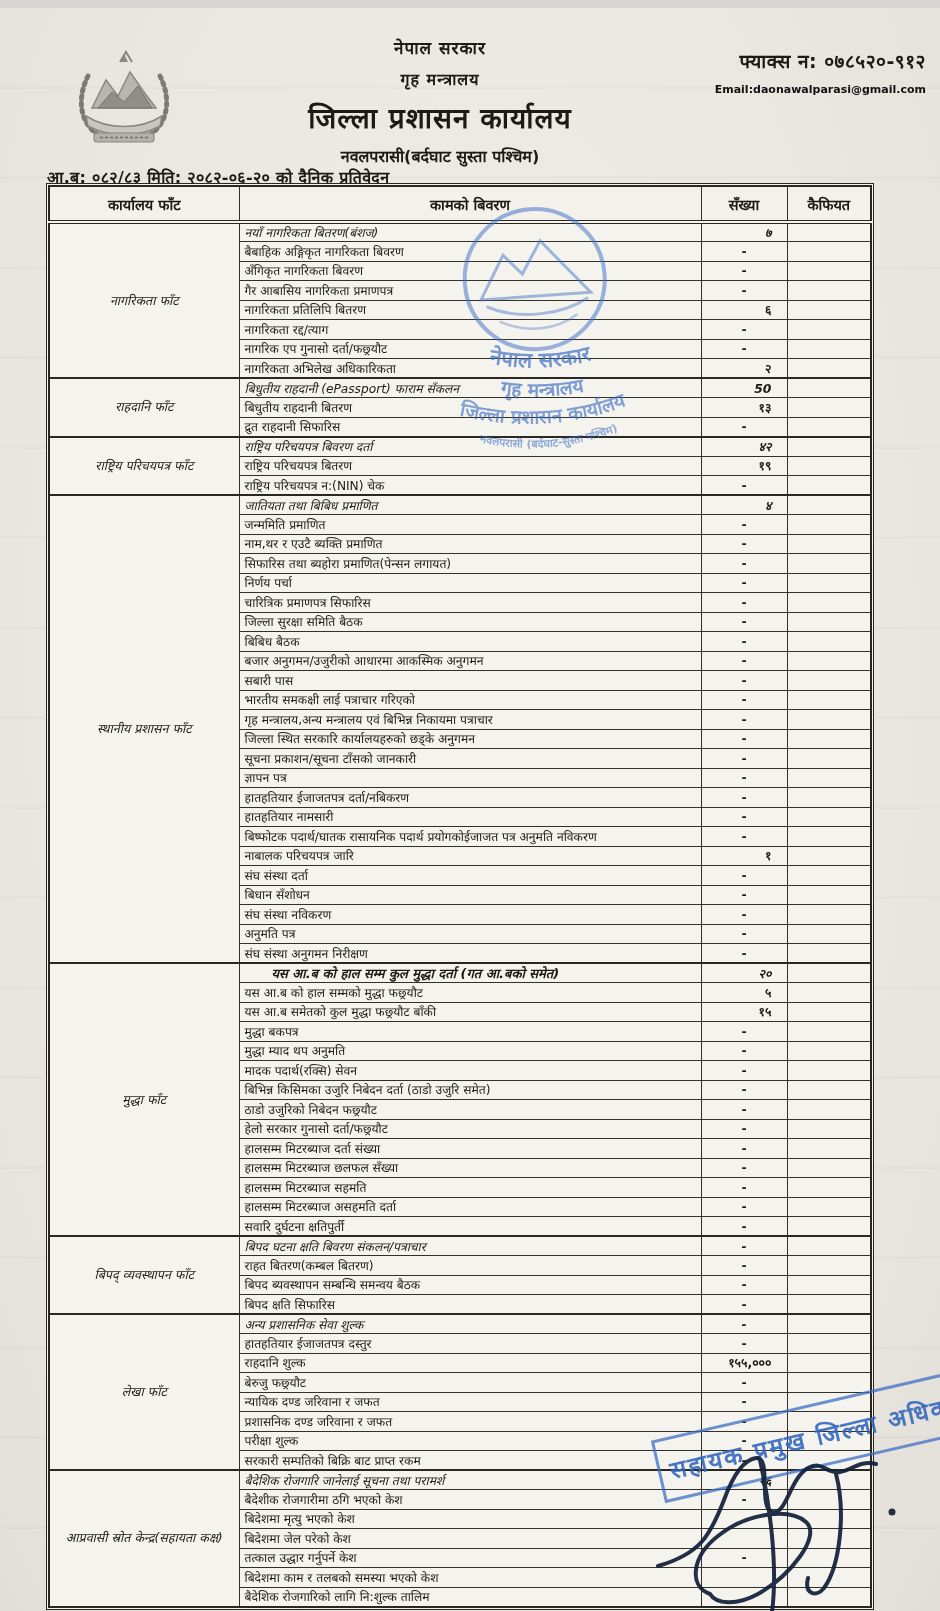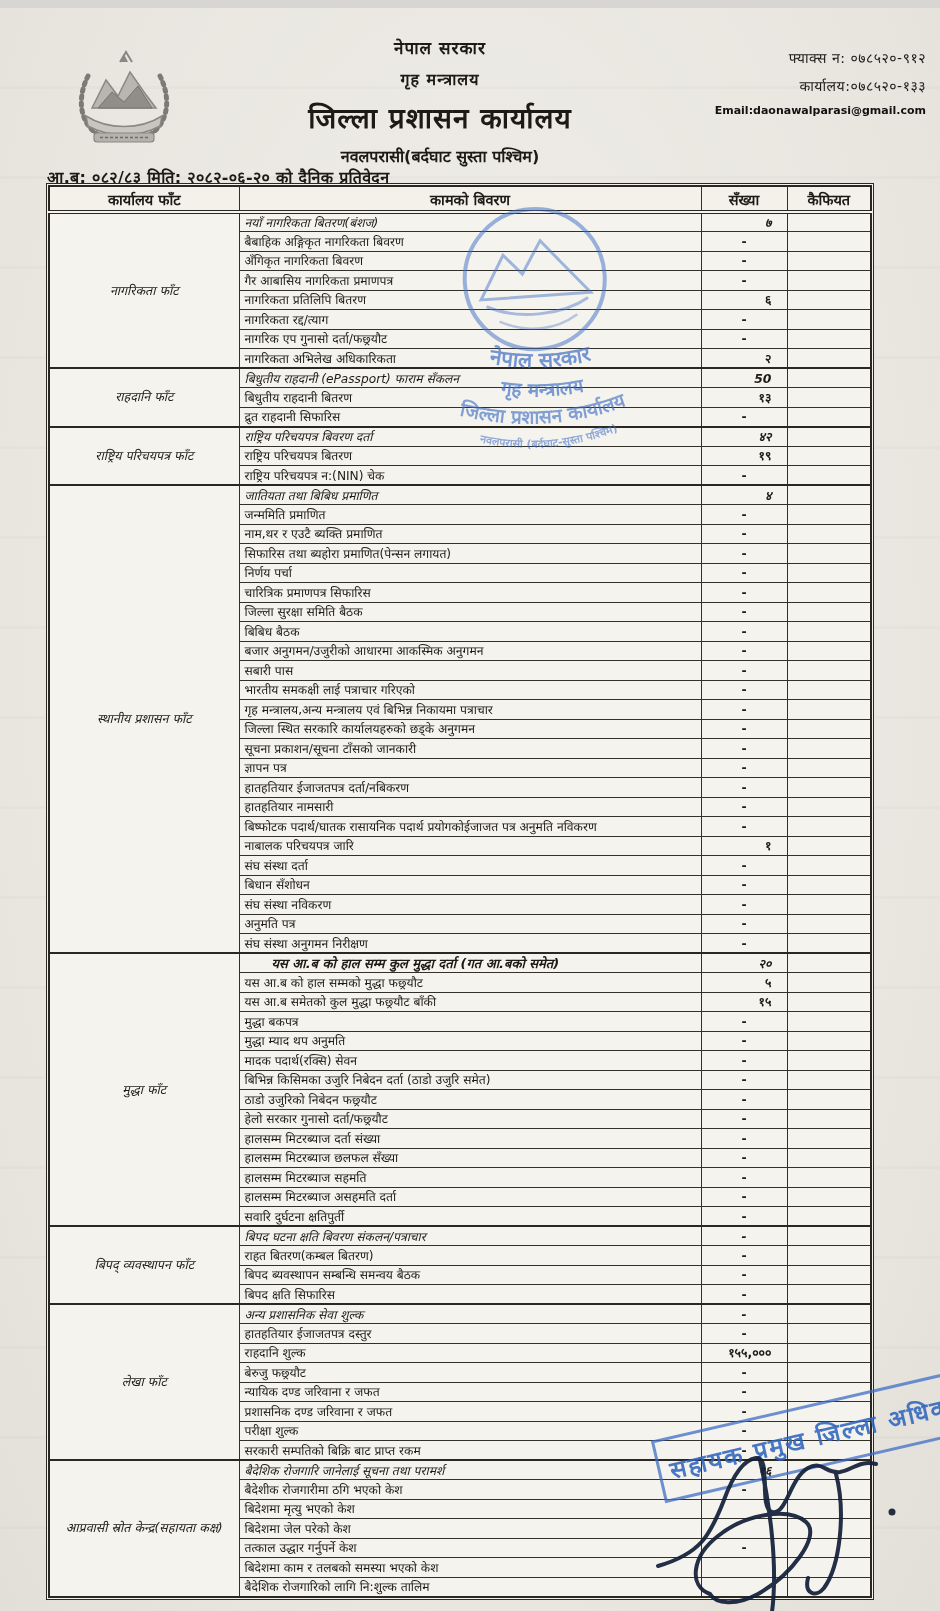--- a/index.html
+++ b/index.html
@@ -10,30 +10,30 @@
       radial-gradient(ellipse at 50% 40%, #f0eee9 0%, #e9e6e0 70%, #e2dfd8 100%);
     color:#1d1a16;}
   
   .emblem{position:absolute;left:68px;top:30px;width:112px;height:116px;}
   .hdr-center{position:absolute;left:240px;top:28px;width:400px;text-align:center;}
   .hdr-center .l1{font-size:17px;font-weight:700;letter-spacing:1px;}
   .hdr-center .l2{font-size:16px;font-weight:700;margin-top:9px;letter-spacing:1px;}
   .hdr-center .l3{font-size:28px;font-weight:700;margin-top:8px;letter-spacing:1px;}
   .hdr-center .l4{font-size:16px;font-weight:700;margin-top:9px;}
   .hdr-right{position:absolute;right:14px;top:40px;width:340px;text-align:right;}
-  .hdr-right .f1,.hdr-right .f2{font-size:14px;font-weight:400;margin-bottom:9px;letter-spacing:.5px;}
+  .hdr-right .f1,.hdr-right .f2{font-size:19px;font-weight:700;margin-bottom:9px;letter-spacing:.5px;}
   .hdr-right .f3{font-size:11px;font-weight:600;color:#111;}
   .report-title{position:absolute;left:47px;top:158px;font-size:16px;font-weight:700;letter-spacing:.3px;}
   
   .table-wrap{position:absolute;left:46px;top:175px;width:824px;border:1px solid #2b2721;padding:1px;background:#f5f3ed;}
   table{width:100%;border-collapse:collapse;table-layout:fixed;}
   col.c1{width:190px;} col.c2{width:462px;} col.c3{width:86px;} col.c4{width:84px;}
   th,td{border:1px solid #33302a;box-sizing:border-box;overflow:hidden;white-space:nowrap;}
   table{border:2px solid #2b2721;}
-  thead th{height:26px;font-size:14.5px;font-weight:700;border-bottom:4px double #2b2721;background:#f3f1ea;}
+  thead th{height:36px;font-size:14.5px;font-weight:700;border-bottom:4px double #2b2721;background:#f3f1ea;}
   tbody td{height:19.5px;font-size:12.2px;font-weight:500;padding:0;}
   tbody td.desc{padding-left:5px;text-align:left;}
   tbody td.desc.brow{font-weight:700;font-size:13px;padding-left:32px;}
   tbody td.office-cell{text-align:center;font-size:12.5px;font-weight:500;vertical-align:middle;white-space:normal;line-height:1.25;padding:15px 6px;}
   tbody td.num{font-size:12.4px;font-weight:600;}
   tbody td.num.r{text-align:right;padding-right:15px;}
   tbody td.num.c{text-align:center;}
   tr.sec-start td{border-top:2px solid #2b2721;font-style:italic;}
   
   .round-stamp{position:absolute;left:388px;top:193px;width:300px;height:250px;pointer-events:none;}
@@ -66,21 +66,20 @@
 
   <div class="hdr-center">
     <div class="l1">नेपाल सरकार</div>
     <div class="l2">गृह मन्त्रालय</div>
     <div class="l3">जिल्ला प्रशासन कार्यालय</div>
     <div class="l4">नवलपरासी(बर्दघाट सुस्ता पश्चिम)</div>
   </div>
 
   <div class="hdr-right">
     <div class="f1">फ्याक्स न: ०७८५२०-९१२</div>
-    <div class="f2">कार्यालय:०७८५२०-१३३</div>
     <div class="f3">Email:daonawalparasi@gmail.com</div>
   </div>
 
   <div class="report-title">आ.ब: ०८२/८३ मिति: २०८२-०६-२० को दैनिक प्रतिवेदन</div>
 
   <div class="table-wrap">
     <table>
       <colgroup>
           <col class="c1">
           <col class="c2">

